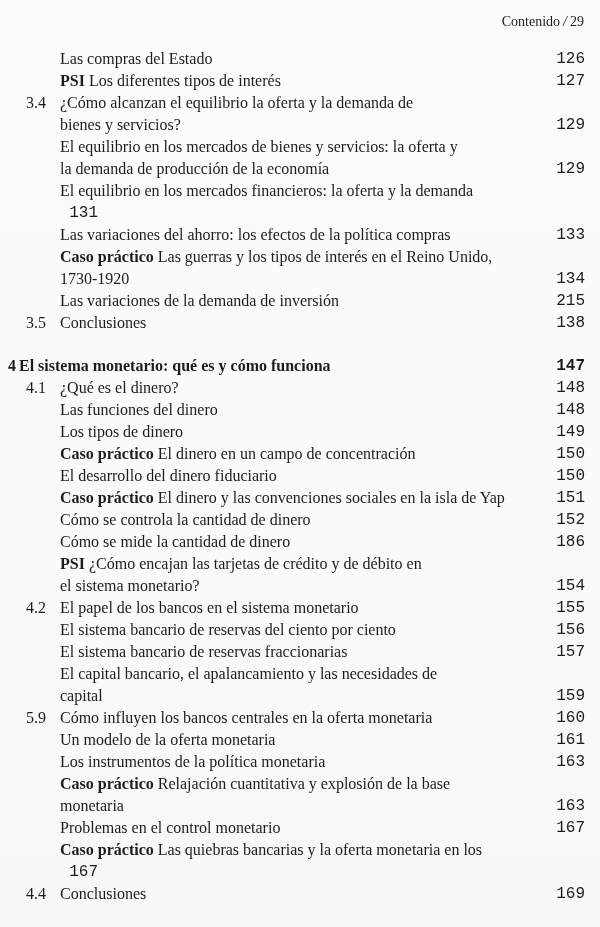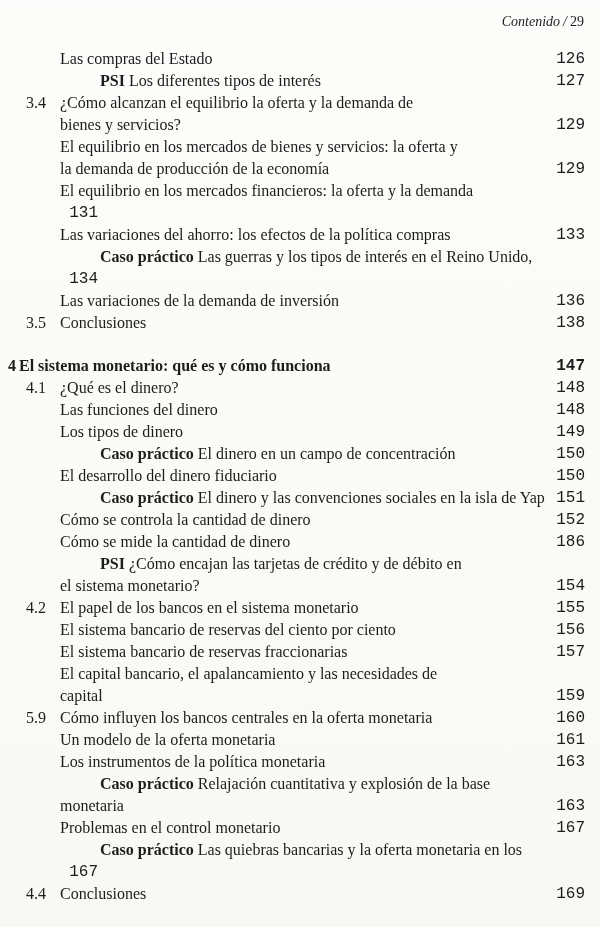--- a/index.html
+++ b/index.html
@@ -22,21 +22,20 @@
   }
   .running-head {
     position: absolute;
     top: 13px;
     right: 16px;
     font-size: 14px;
     line-height: 18px;
     white-space: nowrap;
   }
   .running-head .head-title {
-    font-style: italic;
   }
   .running-head .head-sep {
     font-style: italic;
     padding: 0 3px;
   }
   .toc {
     position: absolute;
     top: 48px;
     left: 8px;
     right: 15px;
@@ -57,21 +56,20 @@
   .row.chapter .num {
     width: 11px;
     padding-left: 0;
   }
   .row .text {
     flex: 1 1 auto;
     overflow: hidden;
   }
   .row .text b {
     font-weight: bold;
-    margin-left: 40px;
   }
   .row .pagenum {
     flex: none;
     margin-left: 8px;
     min-width: 30px;
     text-align: right;
     font-family: Liberation Mono, monospace;
   }
   .row.chapter {
     font-weight: bold;
@@ -132,26 +130,27 @@
         <span class="text">Las variaciones del ahorro: los efectos de la política compras</span>
         <span class="pagenum">133</span>
       </div>
       <div class="row entry">
         <span class="num"></span>
         <span class="text"><b>Caso práctico</b> Las guerras y los tipos de interés en el Reino Unido,</span>
         <span class="pagenum"></span>
       </div>
       <div class="row cont">
         <span class="num"></span>
+        <span class="text">1730-1920</span>
         <span class="pagenum">134</span>
       </div>
       <div class="row entry">
         <span class="num"></span>
         <span class="text">Las variaciones de la demanda de inversión</span>
-        <span class="pagenum">136</span>
+        <span class="pagenum">215</span>
       </div>
       <div class="row section">
         <span class="num">3.5</span>
         <span class="text">Conclusiones</span>
         <span class="pagenum">138</span>
       </div>
       <div class="row gap"></div>
       <div class="row chapter">
         <span class="num">4</span>
         <span class="text">El sistema monetario: qué es y cómo funciona</span>

